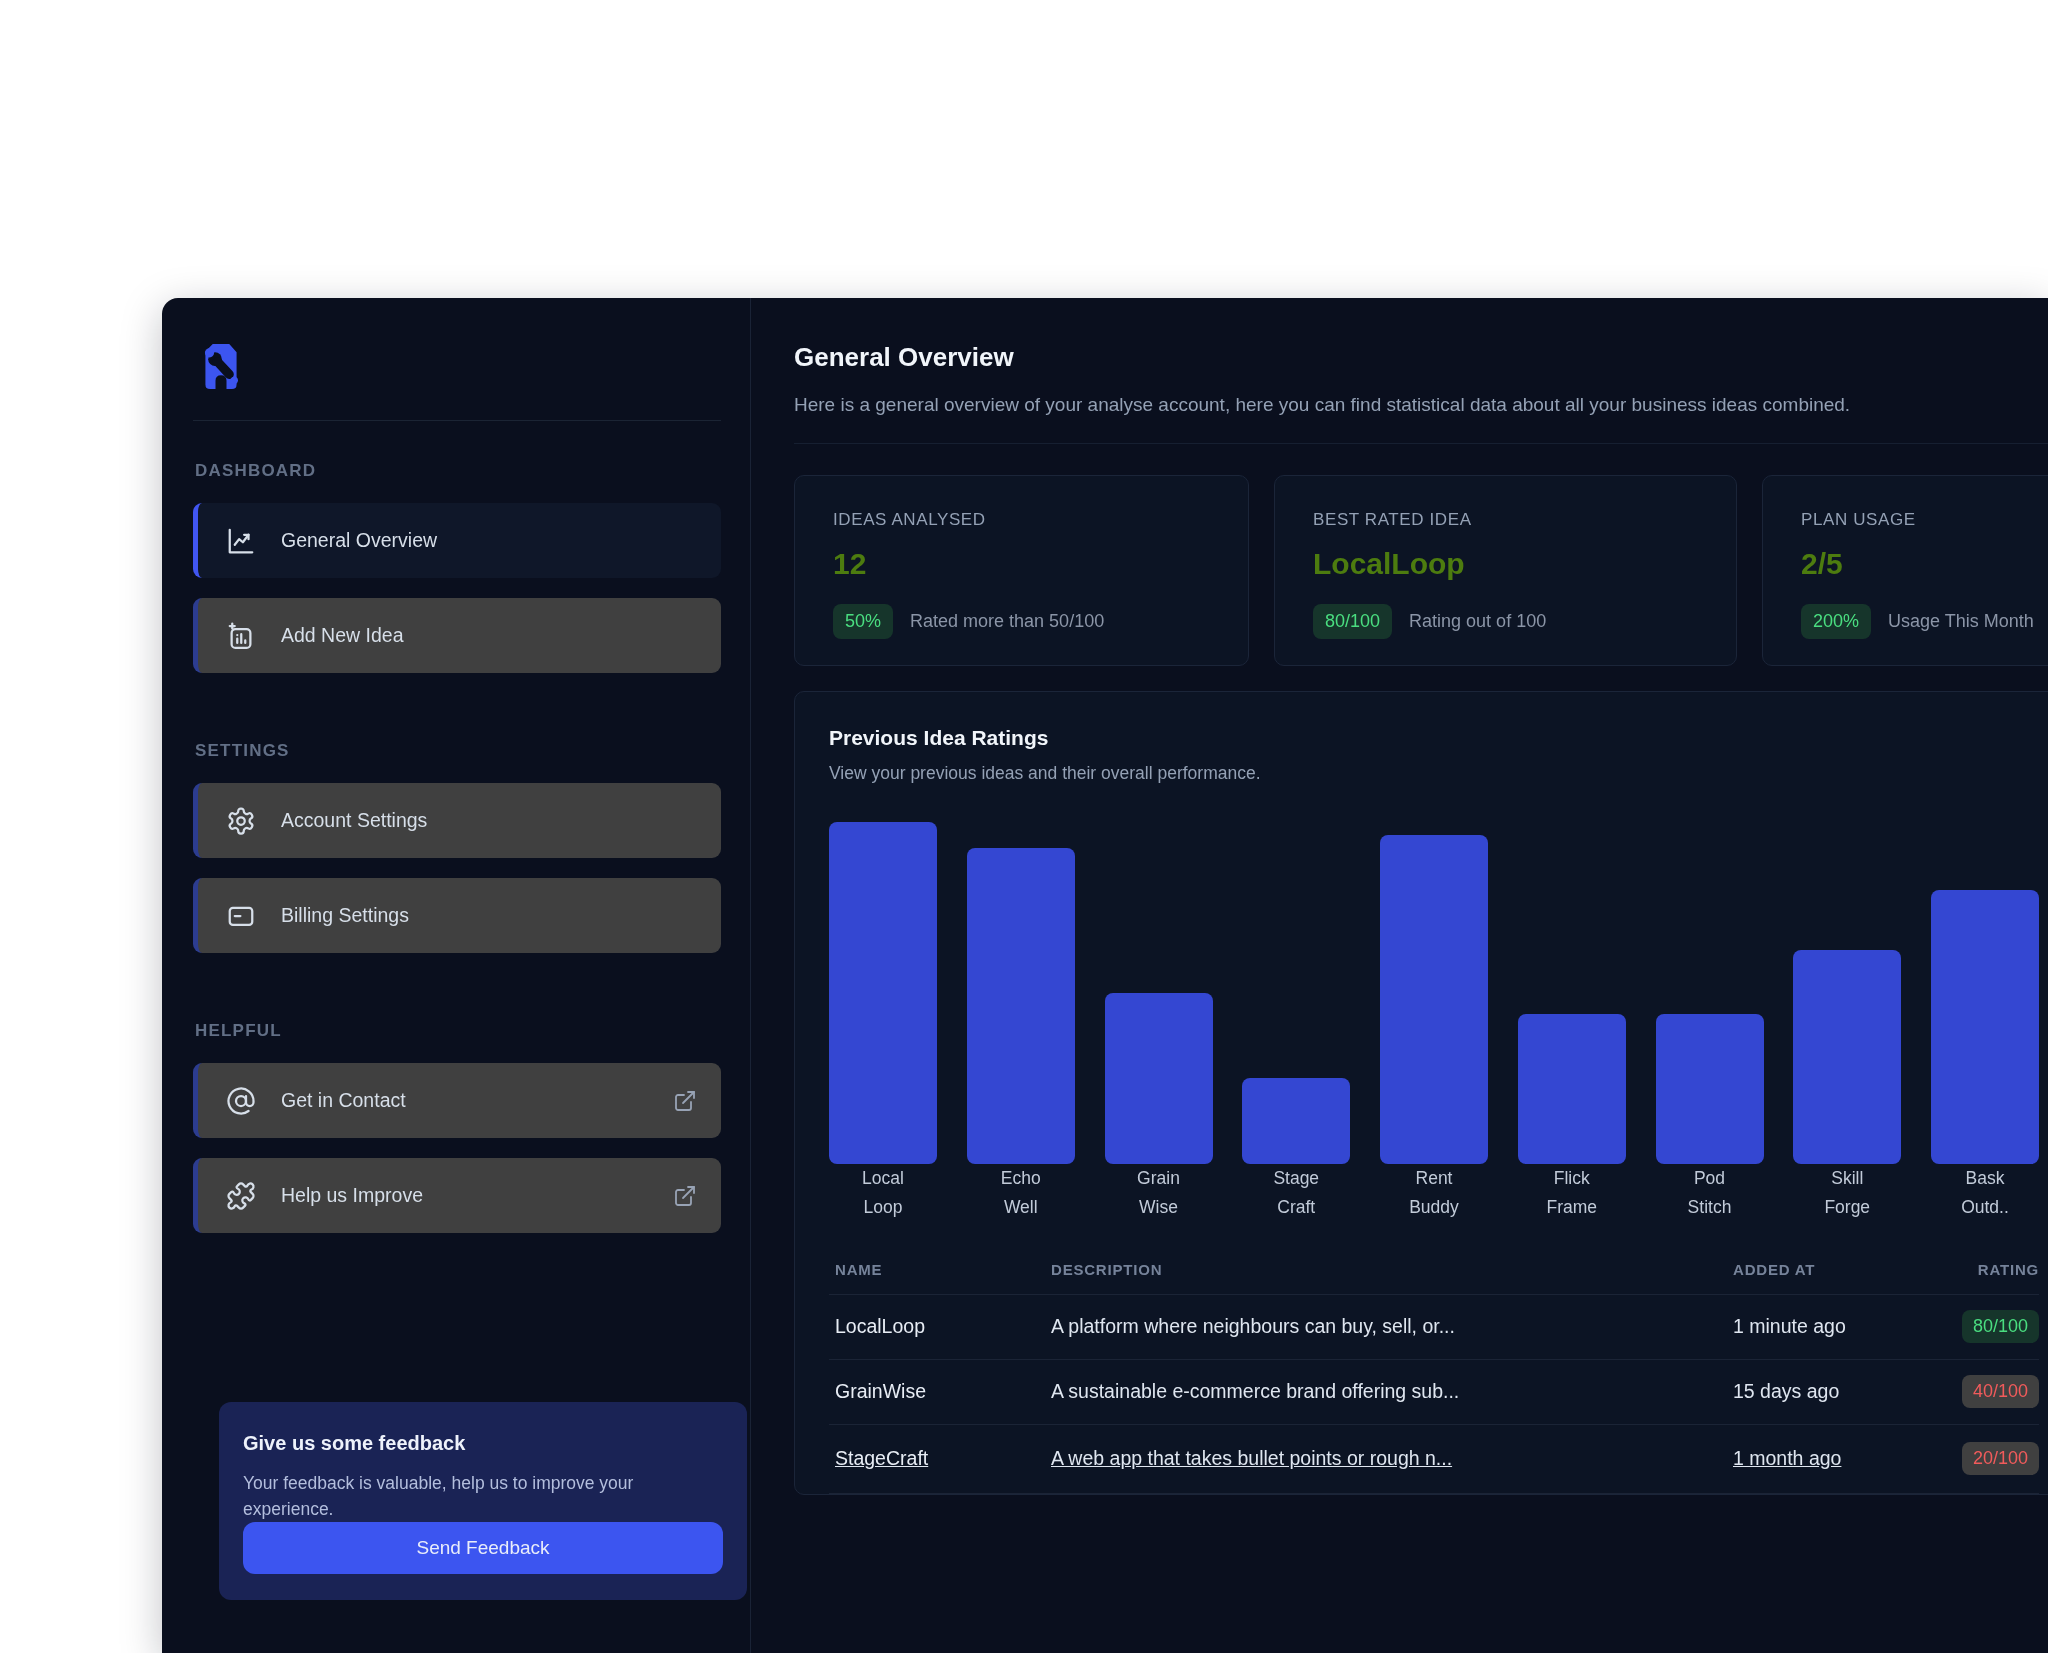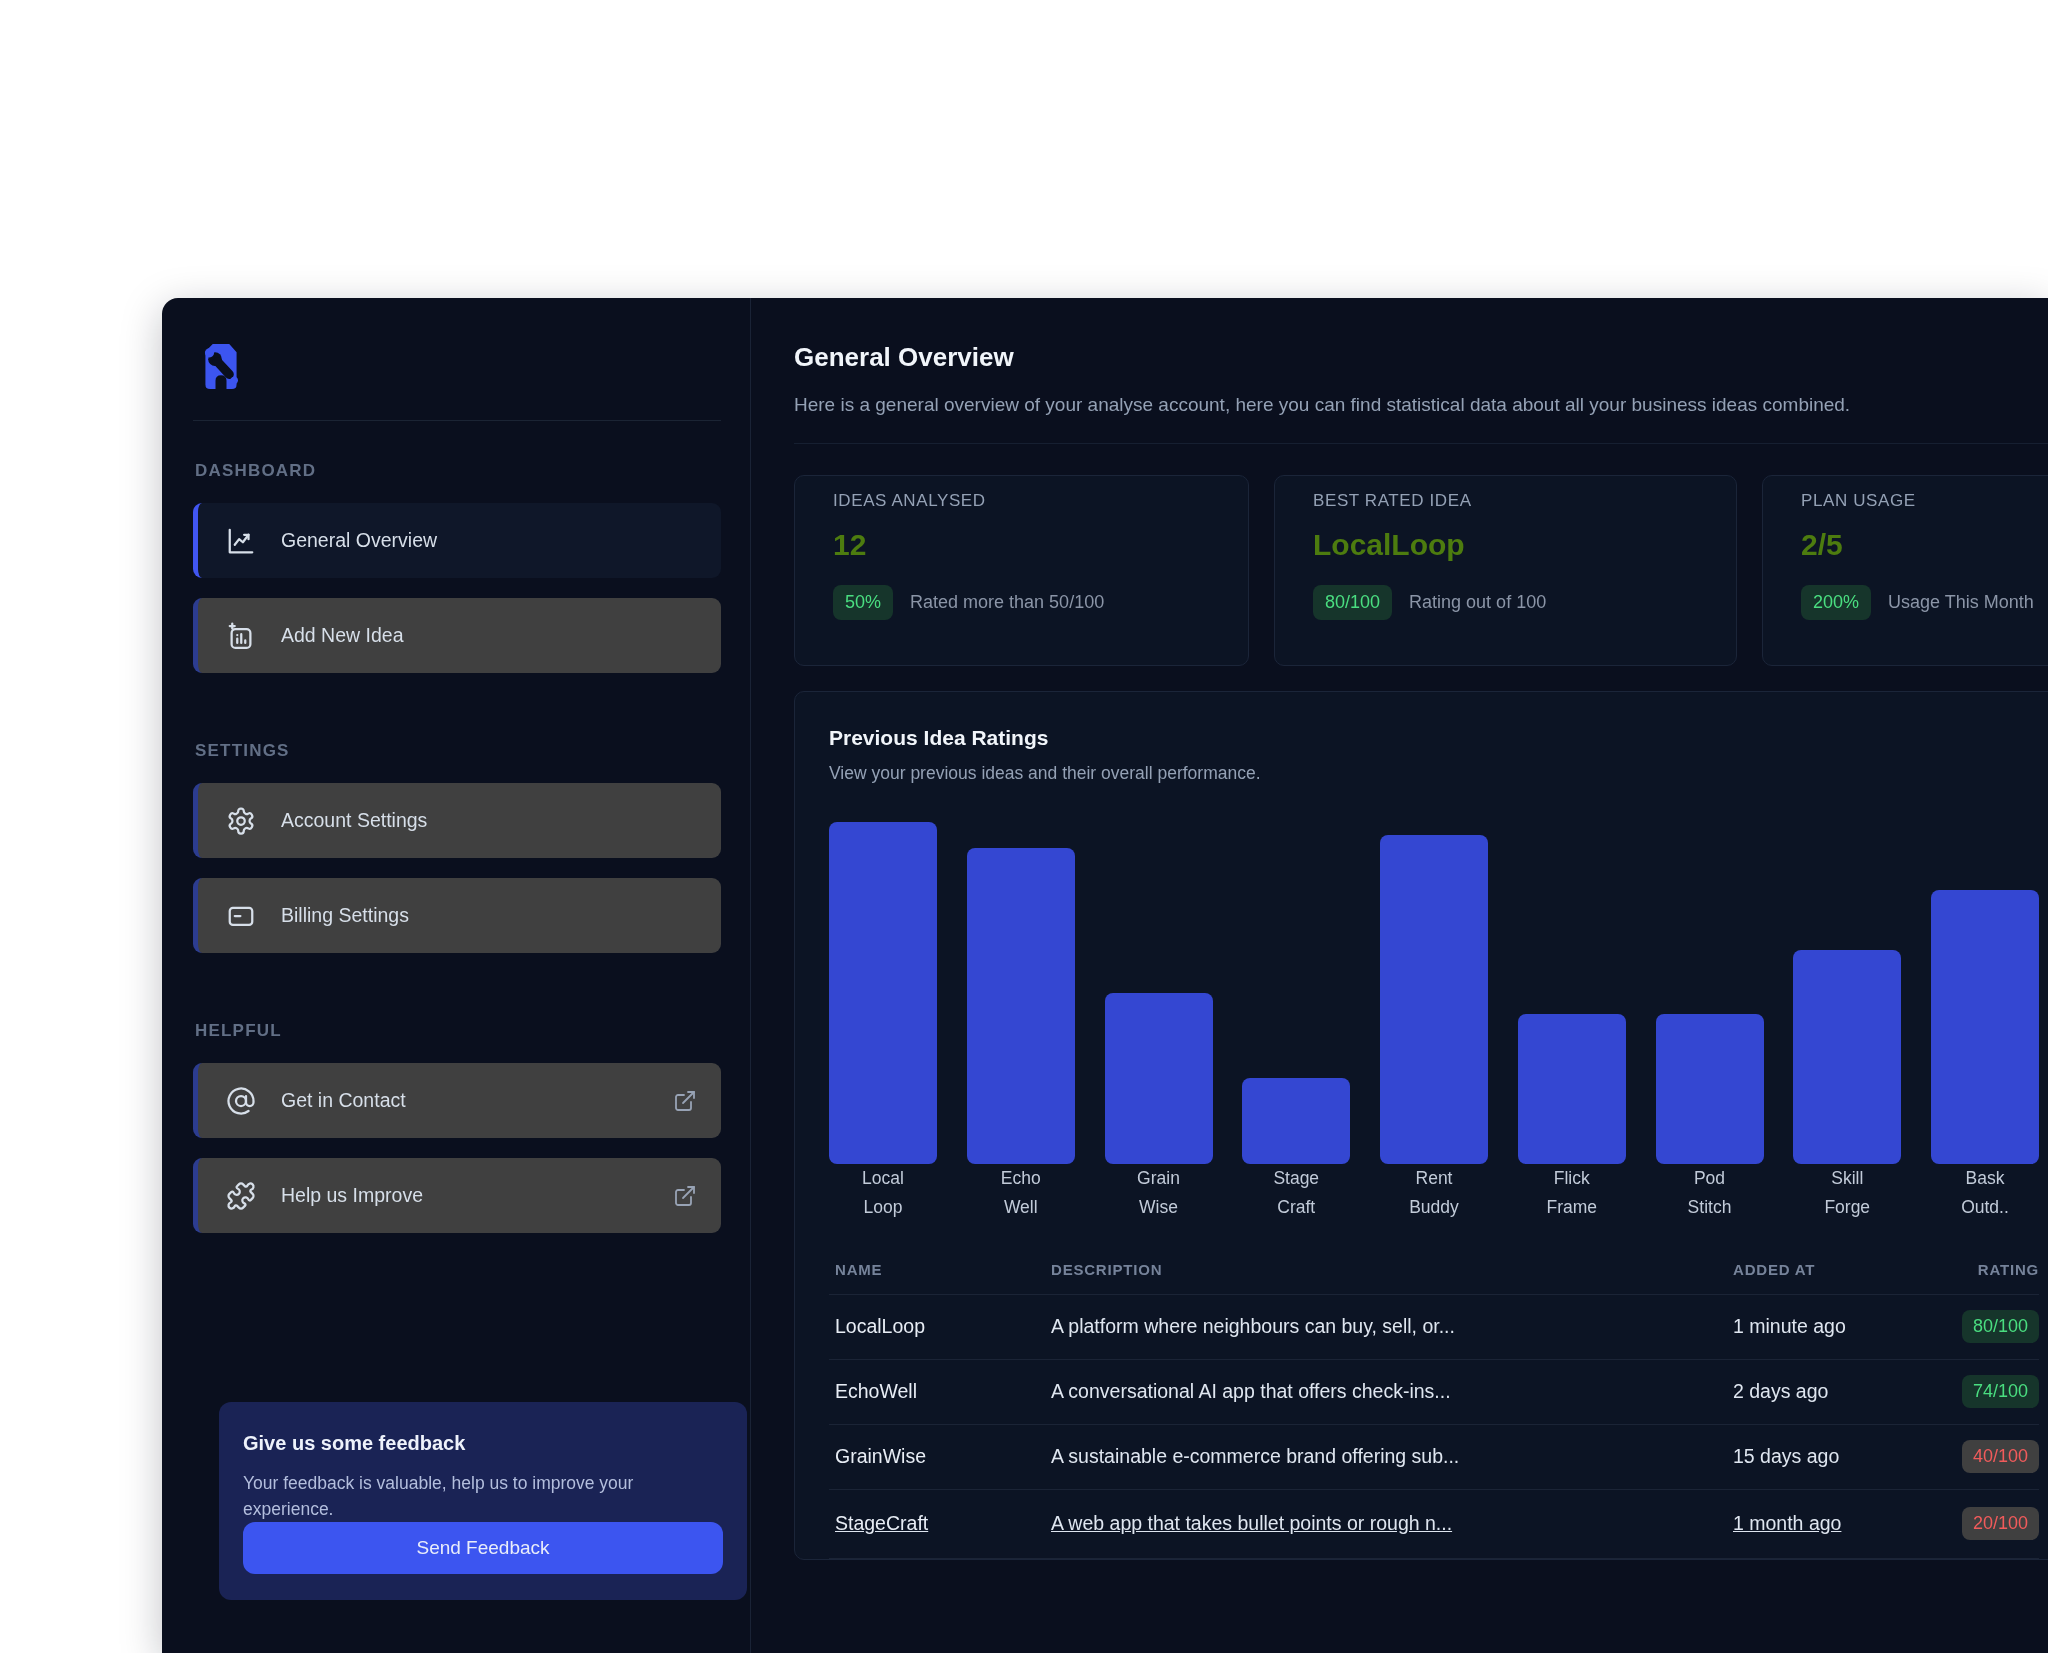--- a/index.html
+++ b/index.html
@@ -36,21 +36,21 @@
                   font-family:inherit; cursor:pointer; }
 
   
   .main { flex:1; padding:44px 0 0 43px; }
   .page-title { color:#f1f5fa; font-size:26px; font-weight:650; }
   .page-subtitle { color:#94a1b5; font-size:19px; margin-top:21px; }
   .main-divider { border-top:1px solid #161f31; width:1280px; margin-top:27px; }
 
   .stats-row { display:flex; gap:25px; margin-top:31px; width:1433px; }
   .stat-card { height:191px; background:#0c1424; border:1px solid #1b2539; border-radius:10px;
-               padding:15px 38px; }
+               padding:34px 38px; }
   .stat-card:nth-child(1){ width:455px; } .stat-card:nth-child(2){ width:463px; }
   .stat-card:nth-child(3){ width:465px; }
   .stat-label { color:#94a1b5; font-size:17px; letter-spacing:.6px; }
   .stat-value { color:#4d7c0f; font-size:30px; font-weight:600; margin-top:17px; }
   .stat-foot  { display:flex; align-items:center; margin-top:23px; }
   .badge { display:inline-block; border-radius:8px; padding:7px 12px; font-size:18px; }
   .badge.green { background:#16352b; color:#4ade80; }
   .badge.red   { background:#404040; color:#f15b5b; }
   .stat-note { color:#8b95a7; font-size:18px; margin-left:17px; }
 
@@ -279,26 +279,20 @@
           <div class="c-rating">RATING</div>
         </div>
         <div id="table-body">
             <div class="t-row">
               <div class="c-name">LocalLoop</div>
               <div class="c-desc">A platform where neighbours can buy, sell, or...</div>
               <div class="c-added">1 minute ago</div>
               <div class="c-rating"><span class="badge green">80/100</span></div>
             </div>
             <div class="t-row">
-              <div class="c-name">EchoWell</div>
-              <div class="c-desc">A conversational AI app that offers check-ins...</div>
-              <div class="c-added">2 days ago</div>
-              <div class="c-rating"><span class="badge green">74/100</span></div>
-            </div>
-            <div class="t-row">
               <div class="c-name">GrainWise</div>
               <div class="c-desc">A sustainable e-commerce brand offering sub...</div>
               <div class="c-added">15 days ago</div>
               <div class="c-rating"><span class="badge red">40/100</span></div>
             </div>
             <div class="t-row">
               <div class="c-name">StageCraft</div>
               <div class="c-desc">A web app that takes bullet points or rough n...</div>
               <div class="c-added">1 month ago</div>
               <div class="c-rating"><span class="badge red">20/100</span></div>

